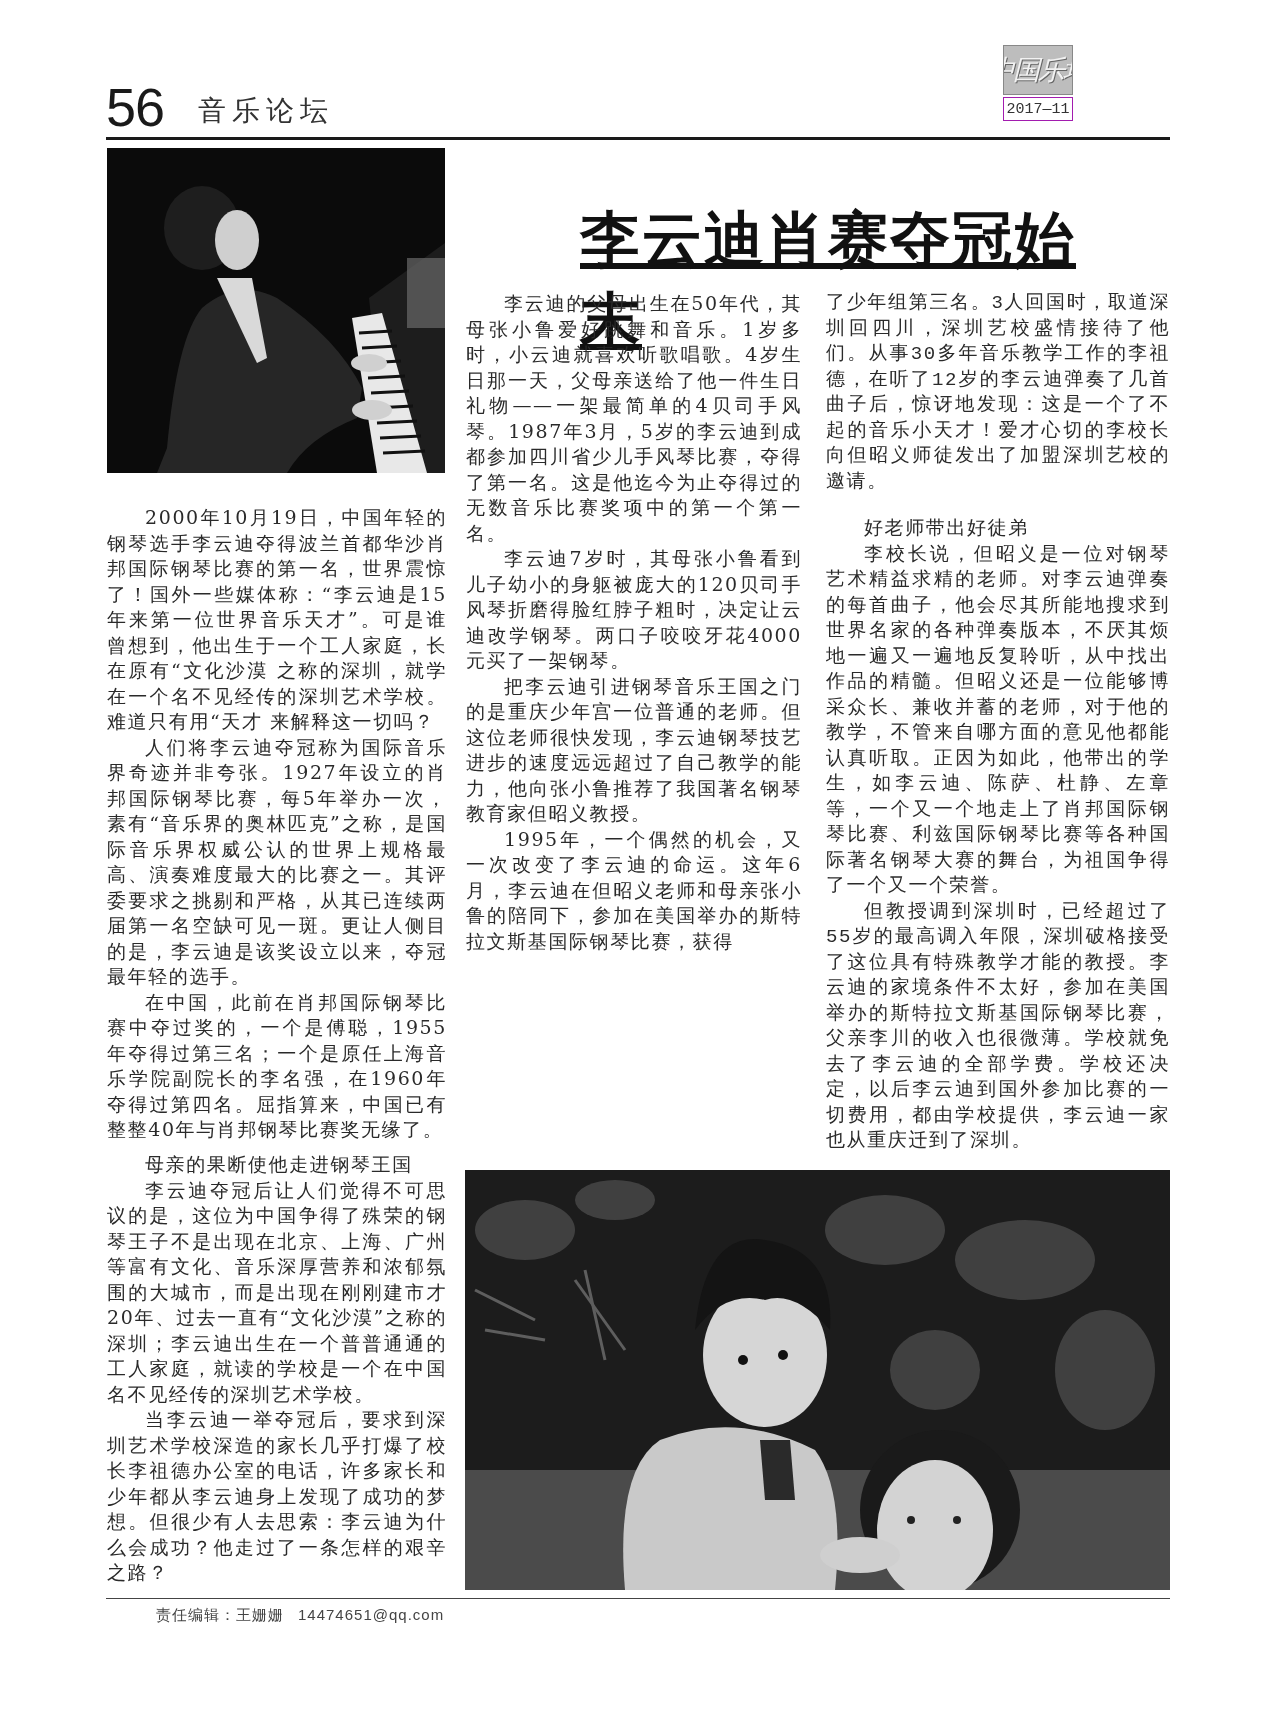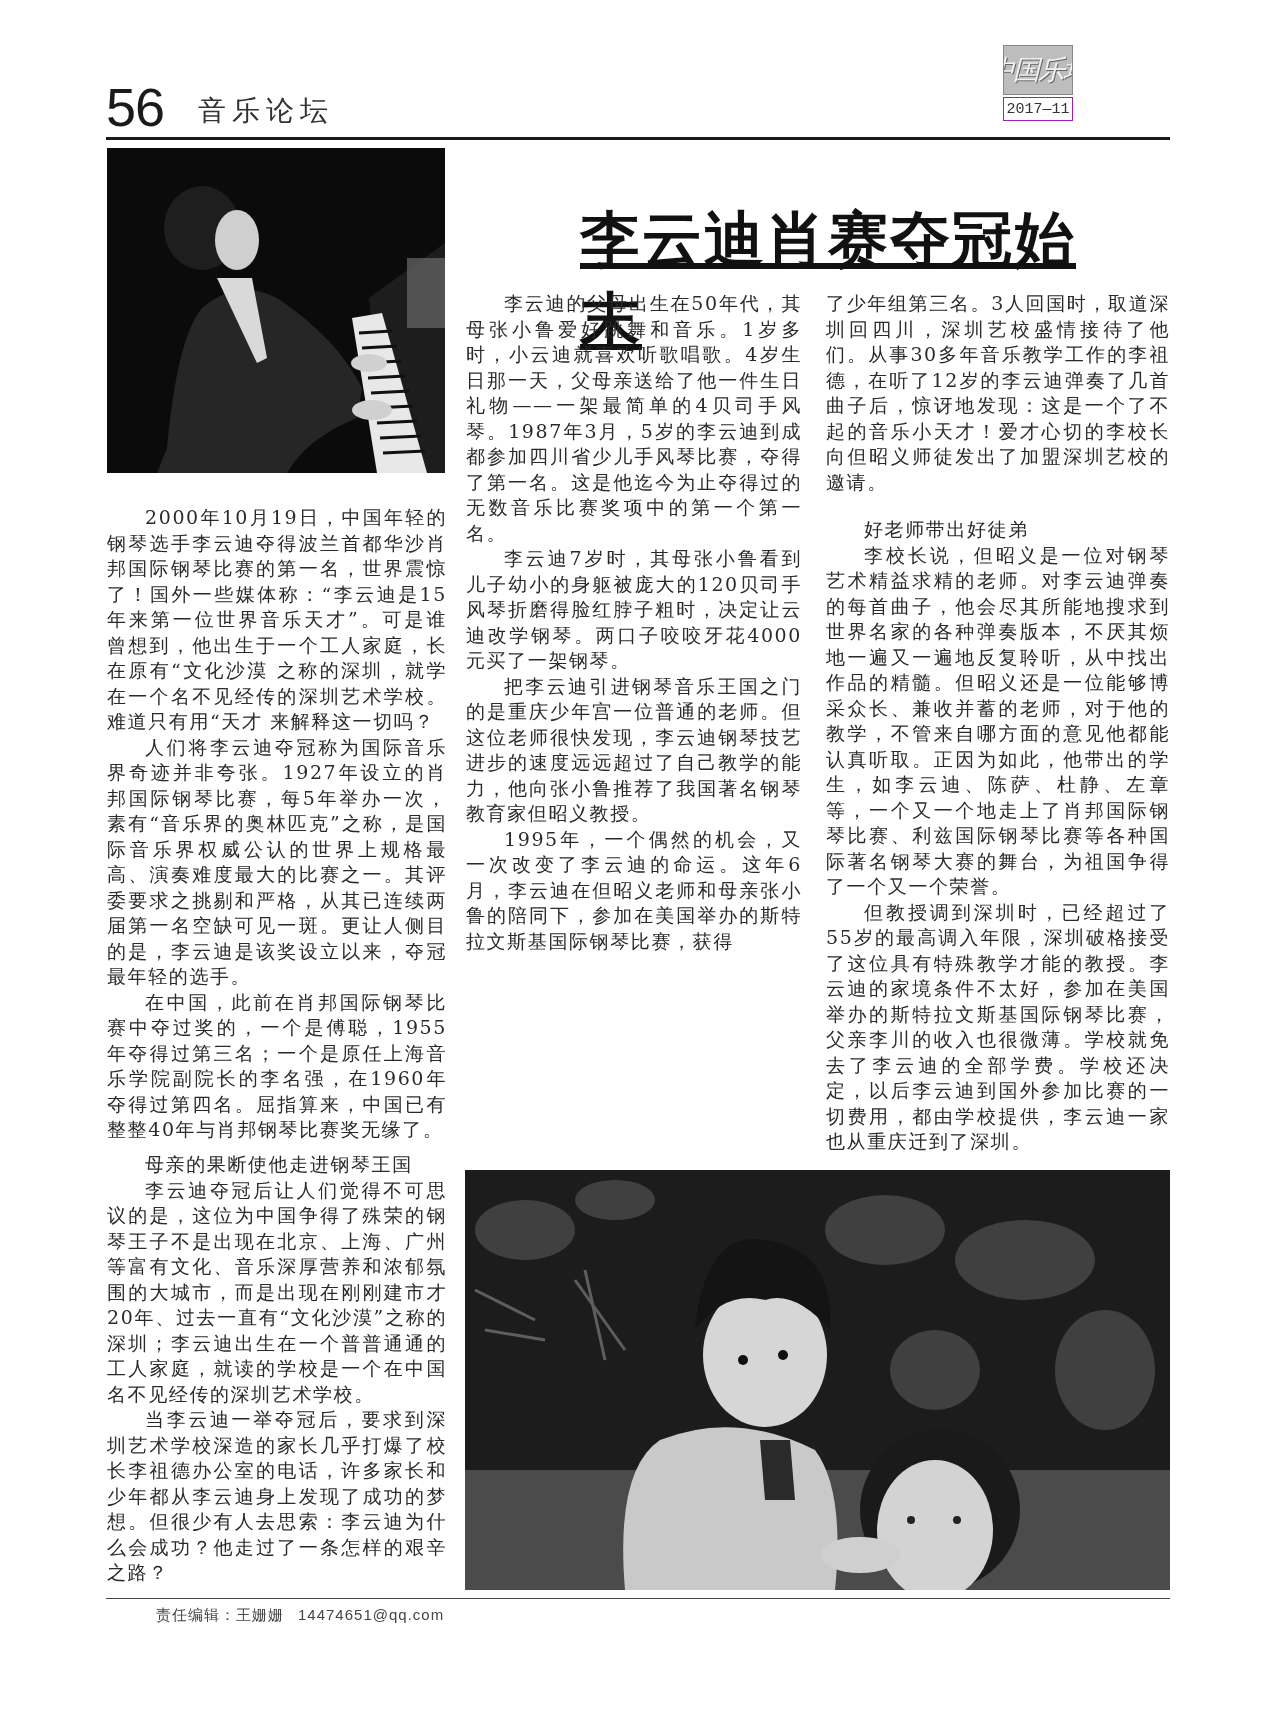--- a/index.html
+++ b/index.html
@@ -30,21 +30,21 @@
     .title { left: 580px; top: 200px; width: 520px; font-size: 60px; font-weight: bold;
              letter-spacing: 2px; color: #111; font-family: "DejaVu Serif", serif; text-decoration: underline; }
 
     
     .col { font-size: 19px; line-height: 25.5px; color: #2a2a2a; letter-spacing: 1.6px; text-align: justify; }
     .col p { margin: 0; text-indent: 2em; }
     .col .subhead { text-indent: 2em; margin-top: 22px; }
     .col1a { left: 107px; top: 505px; width: 340px; }
     .col1b { left: 107px; top: 1152px; width: 340px; }
     .col2 { left: 466px; top: 291px; width: 336px; }
-    .col3 { left: 826px; top: 291px; width: 344px; }
+    .col3 { left: 826px; top: 291px; width: 344px; font-family: Liberation Mono, monospace; }
 
     
     .footer-rule { left: 106px; top: 1598px; width: 1064px; height: 1px; background: #444; }
     .footer { left: 156px; top: 1606px; font-size: 15px; color: #444; letter-spacing: 1px; }
     .footer .mail { font-family: Liberation Sans, sans-serif; margin-left: 14px; }
   </style>
 </head>
 <body>
 
 <div class="abs page-num">56</div>

